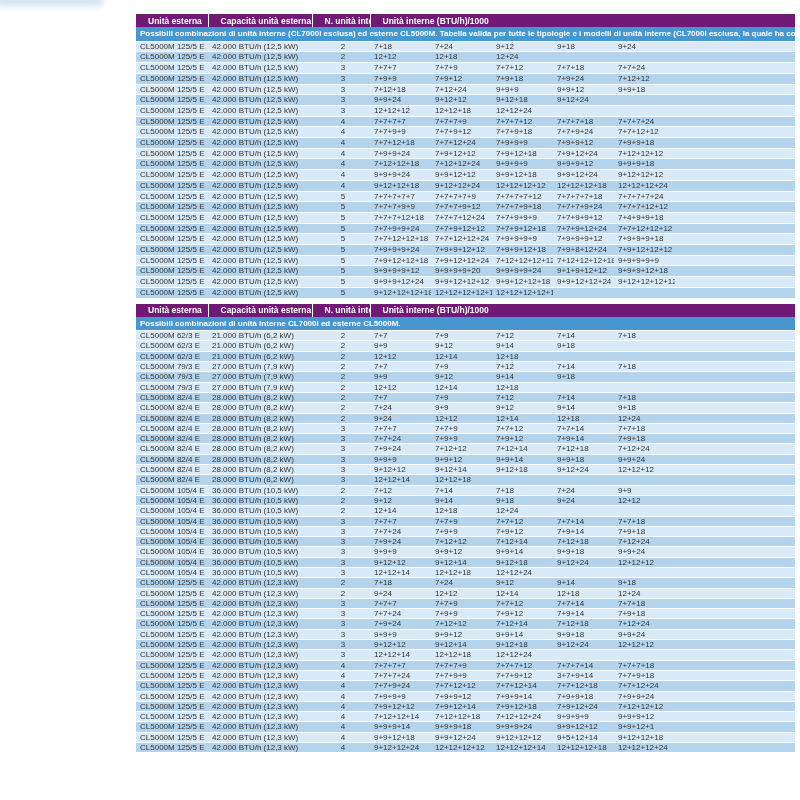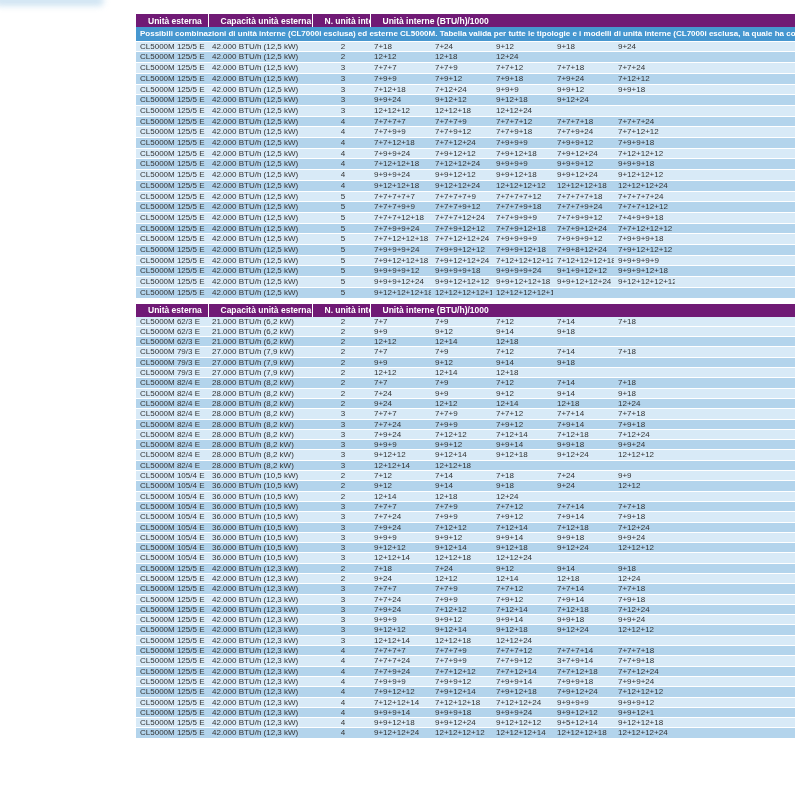--- a/index.html
+++ b/index.html
@@ -299,21 +299,21 @@
           <td class="c-combo">7+12+12+12+12</td>
           <td class="c-combo">7+12+12+12+18</td>
           <td class="c-combo">9+9+9+9+9</td>
           <td class="c-fill"></td>
         </tr>
         <tr class="dark">
           <td class="c-unit">CL5000M 125/5 E</td>
           <td class="c-cap">42.000 BTU/h (12,5 kW)</td>
           <td class="c-n">5</td>
           <td class="c-combo">9+9+9+9+12</td>
-          <td class="c-combo">9+9+9+9+18</td>
+          <td class="c-combo">9+9+9+9+20</td>
           <td class="c-combo">9+9+9+9+24</td>
           <td class="c-combo">9+1+9+12+12</td>
           <td class="c-combo">9+9+9+12+18</td>
           <td class="c-fill"></td>
         </tr>
         <tr class="light">
           <td class="c-unit">CL5000M 125/5 E</td>
           <td class="c-cap">42.000 BTU/h (12,5 kW)</td>
           <td class="c-n">5</td>
           <td class="c-combo">9+9+9+12+24</td>
@@ -349,20 +349,23 @@
         <col style="width: 61px;">
         <col>
       </colgroup>
       <thead>
         <tr>
           <th>Unità esterna</th>
           <th>Capacità unità esterna</th>
           <th>N. unità interne</th>
           <th colspan="6" class="combo-span">Unità interne (BTU/h)/1000</th>
         </tr>
+        <tr>
+          <td colspan="9" class="note">Possibili combinazioni di unità interne CL7000i ed esterne CL5000M.</td>
+        </tr>
       </thead>
       <tbody>
         <tr class="light">
           <td class="c-unit">CL5000M 62/3 E</td>
           <td class="c-cap">21.000 BTU/h (6,2 kW)</td>
           <td class="c-n">2</td>
           <td class="c-combo">7+7</td>
           <td class="c-combo">7+9</td>
           <td class="c-combo">7+12</td>
           <td class="c-combo">7+14</td>

